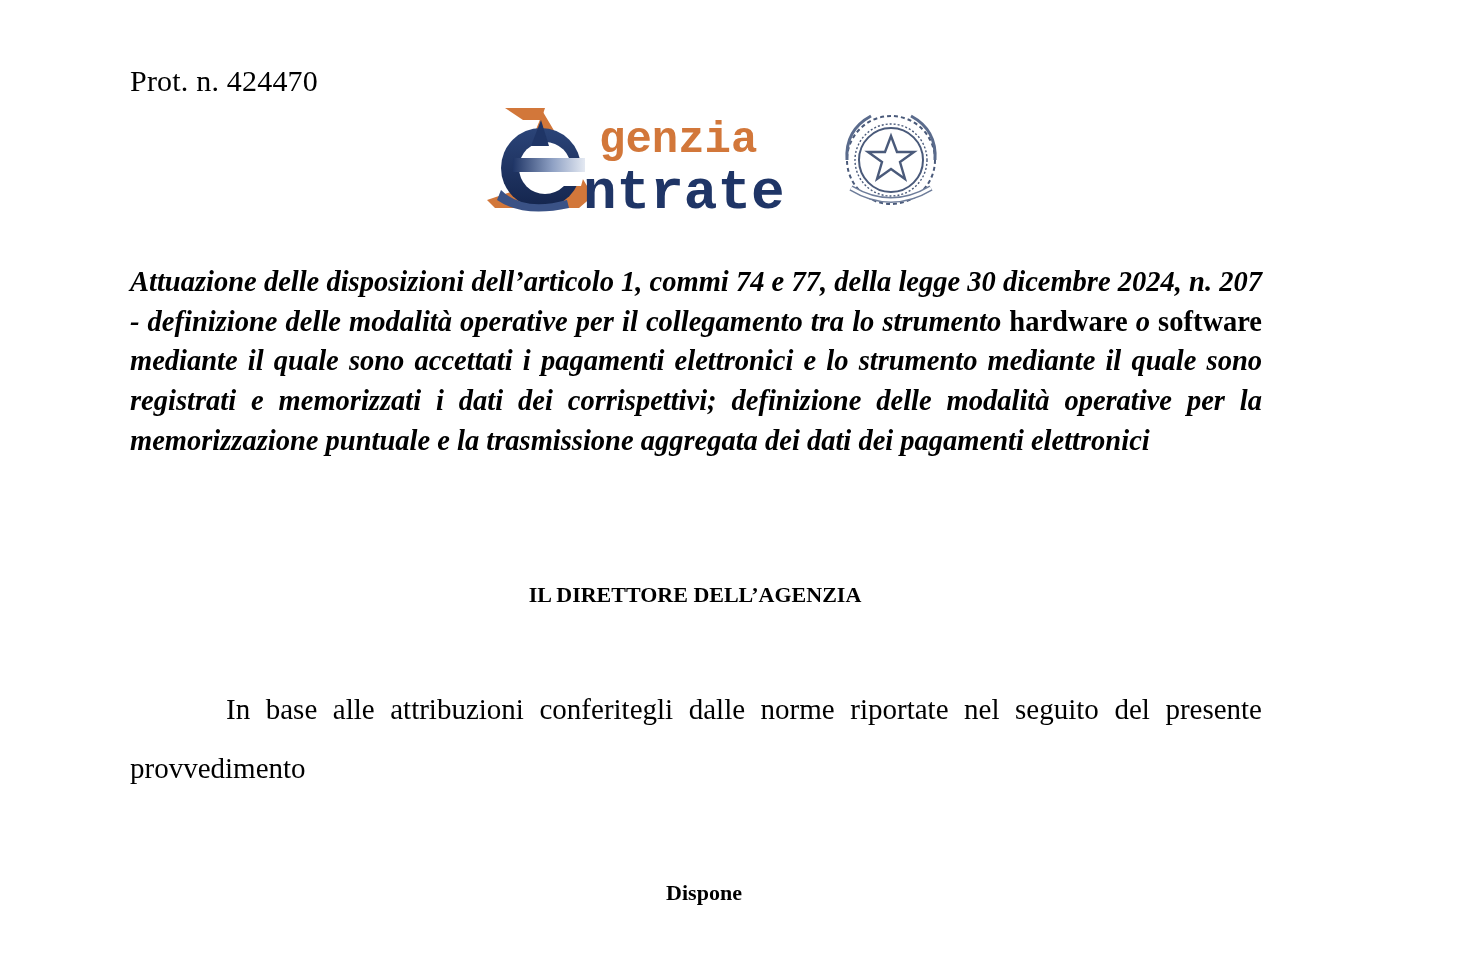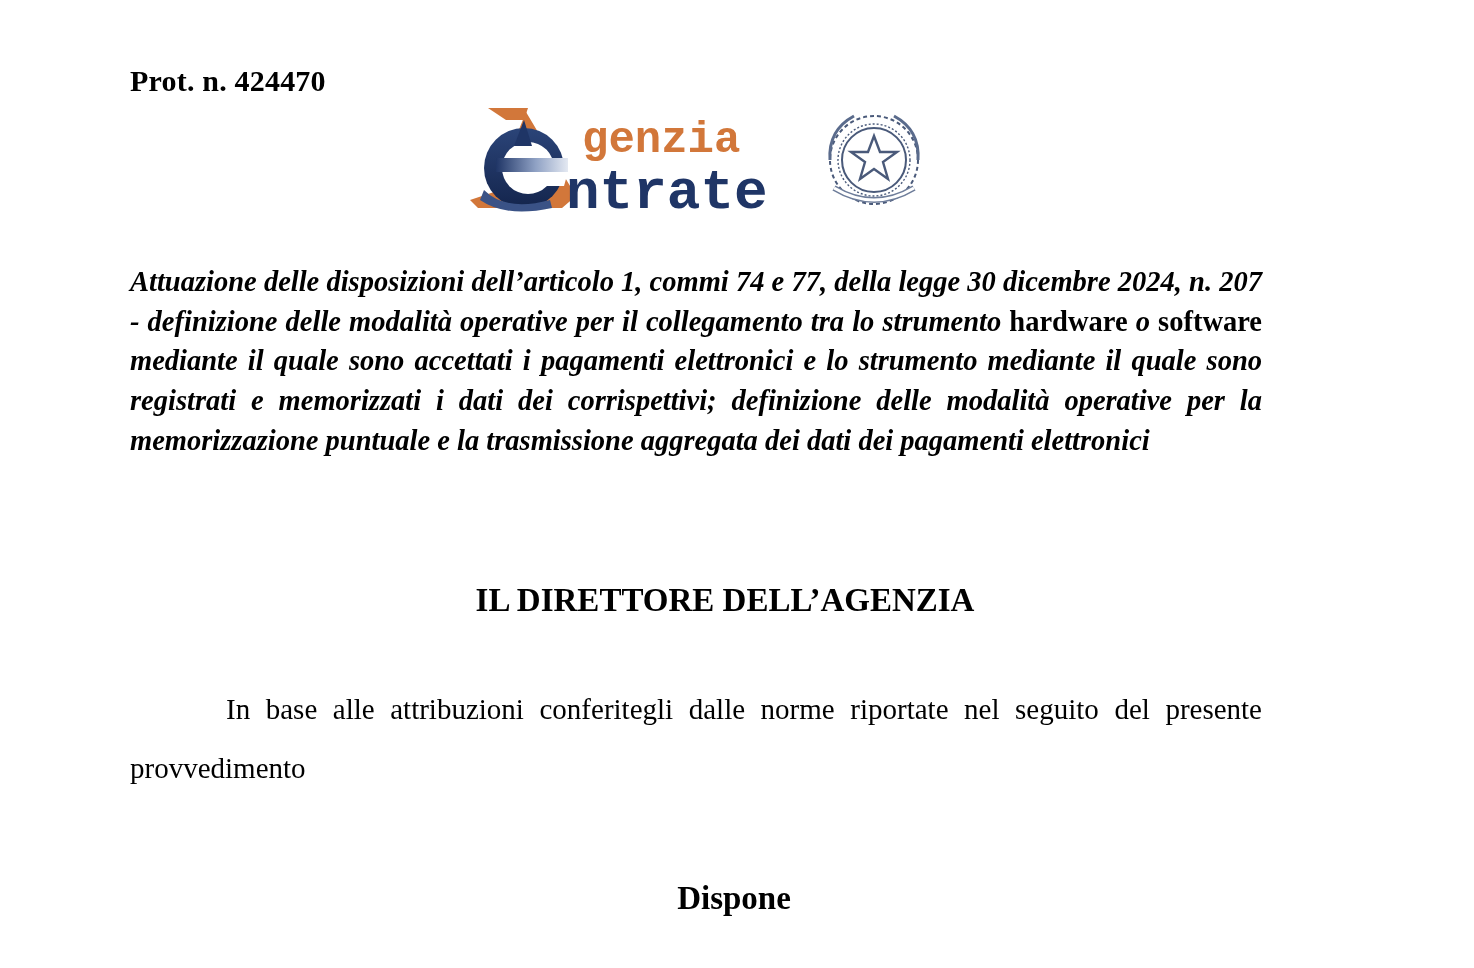--- a/index.html
+++ b/index.html
@@ -13,26 +13,26 @@
     position: relative;
     overflow: hidden;
     font-family: "Liberation Serif", "DejaVu Serif", serif;
     color: #000000;
   }
   .prot {
     position: absolute;
     left: 130px;
     top: 64px;
     font-size: 30px;
-    font-weight: bold;
+    font-weight: normal;
     letter-spacing: 0.2px;
   }
   .logo {
     position: absolute;
-    left: 466px;
+    left: 483px;
     top: 100px;
     width: 470px;
     height: 118px;
   }
   .logo svg { display: block; }
   .title-block {
     position: absolute;
     left: 130px;
     top: 262px;
     width: 1132px;
@@ -44,23 +44,22 @@
     text-align-last: left;
   }
   .title-block .upright {
     font-style: normal;
   }
   .heading {
     position: absolute;
     left: 0;
     width: 1390px;
     text-align: center;
-    font-size: 33px;
+    font-size: 22px;
     font-weight: bold;
-    padding-left: 30px;
   }
   .director { top: 582px; }
   .dispone { top: 880px; left: 8px; width: 1392px; }
   .body-para {
     position: absolute;
     left: 130px;
     top: 680px;
     width: 1132px;
     font-size: 29px;
     line-height: 59px;

